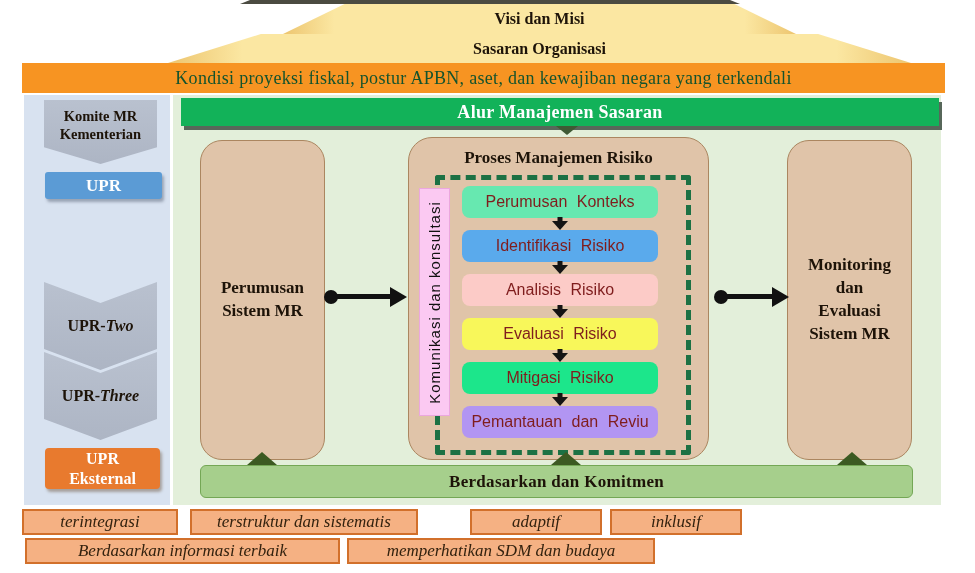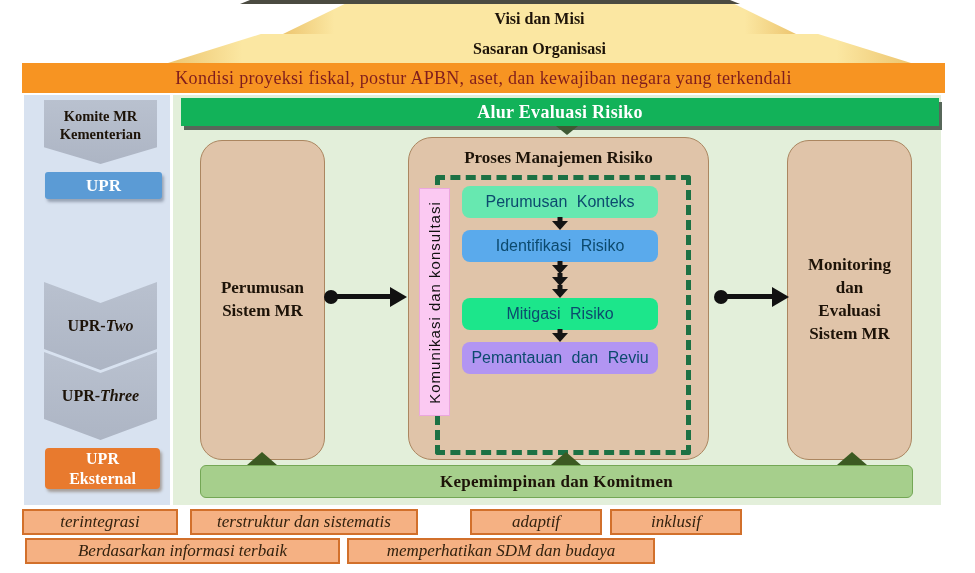--- a/index.html
+++ b/index.html
@@ -13,21 +13,21 @@
   #top-sliver{left:240px;top:0;width:500px;height:4px;background:#4b4b41;
               clip-path:polygon(2% 0,98% 0,100% 100%,0 100%);}
   .trap{clip-path:polygon(12% 0,88% 0,100% 100%,0 100%);
         background:linear-gradient(90deg,var(--pyramid-edge,#edc56f) 0,var(--pyramid-fill,#fbe7a2) 10%,
                    var(--pyramid-fill,#fbe7a2) 90%,var(--pyramid-edge,#edc56f) 100%);
         font-weight:bold;font-size:16px;}
   #trap-visi{left:283px;top:4px;width:513px;height:30px;}
   #trap-sasaran{left:168px;top:34px;width:743px;height:29px;clip-path:polygon(12.5% 0,87.5% 0,100% 100%,0 100%);}
 
   #condition-bar{left:22px;top:63px;width:923px;height:30px;background:var(--orange-bar,#f79422);
-                 font-size:18px;color:#7f1d1d;letter-spacing:.3px;}
+                 font-size:18px;color:#14532d;letter-spacing:.3px;}
 
   
   #sidebar{left:24px;top:95px;width:146px;height:410px;background:var(--sidebar-bg,#d8e2f0);}
   .chevron{left:44px;width:113px;background:linear-gradient(180deg,#b9c1cf,var(--chevron-gray,#adb5c4));
            filter:drop-shadow(2px 3px 2px rgba(60,70,90,.45));font-weight:bold;}
   #komite{top:100px;height:64px;clip-path:polygon(0 0,100% 0,100% 74%,50% 100%,0 74%);
           font-size:14.5px;line-height:1.25;padding-bottom:14px;box-sizing:border-box;}
   #upr-box{left:45px;top:172px;width:117px;height:27px;background:var(--upr-blue,#5b9bd5);
            border-radius:3px;color:#fff;font-weight:bold;font-size:17px;
            box-shadow:2px 3px 3px rgba(60,70,90,.4);}
@@ -55,21 +55,21 @@
   #mid-box{left:408px;top:137px;width:301px;height:323px;border-radius:24px;display:block;}
   #proses-title{margin-top:9px;text-align:center;font-weight:bold;font-size:17px;}
   #dash-rect{left:435px;top:175px;width:256px;height:280px;border:5px dashed var(--dash-green,#1c7144);
              box-sizing:border-box;border-radius:3px;}
   #pink-bar{left:419px;top:188px;width:31px;height:228px;background:var(--pink-bar,#fbc9f2);
             border:1px solid #eba7de;box-sizing:border-box;}
   #pink-bar span{transform:rotate(-90deg);white-space:nowrap;font-family:"Liberation Sans",sans-serif;
             font-size:15px;letter-spacing:1px;color:#111;}
   #stepcol{left:462px;top:186px;width:196px;display:flex;flex-direction:column;}
   .step{height:32px;border-radius:8px;font-family:"Liberation Sans",sans-serif;font-size:16px;
-        word-spacing:5px;color:#0c4a6e;display:flex;align-items:center;justify-content:center;
+        word-spacing:5px;color:#7f1d1d;display:flex;align-items:center;justify-content:center;
         flex:0 0 auto;}
   .sarrow{height:12px;position:relative;flex:0 0 auto;}
   .sarrow::before{content:'';position:absolute;left:50%;transform:translateX(-50%);top:-1px;
                   width:5px;height:5px;background:#141414;}
   .sarrow::after{content:'';position:absolute;left:50%;transform:translateX(-50%);top:3px;
                  border-left:8px solid transparent;border-right:8px solid transparent;
                  border-top:9px solid #141414;}
 
   
   .conn-dot{width:14px;height:14px;border-radius:50%;background:var(--connector-black,#111);}
@@ -112,21 +112,21 @@
   <div class="abs chevron lvl ctr" id="lvl-two">
     <span><span>UPR-</span><i>Two</i></span>
   </div>
   <div class="abs chevron lvl ctr" id="lvl-three">
     <span><span>UPR-</span><i>Three</i></span>
   </div>
   <div class="abs ctr pre" id="upr-ext">UPR
 Eksternal</div>
 
   <div class="abs" id="panel"></div>
-  <div class="abs ctr" id="alur-header">Alur Evaluasi Risiko</div>
+  <div class="abs ctr" id="alur-header">Alur Manajemen Sasaran</div>
   <div class="abs" id="header-notch"></div>
 
   <div class="abs tanbox ctr pre" id="left-box">Perumusan
 Sistem MR</div>
   <div class="abs tanbox ctr pre" id="right-box">Monitoring
 dan
 Evaluasi
 Sistem MR</div>
 
   <div class="abs tanbox" id="mid-box">
@@ -135,38 +135,40 @@
   <div class="abs" id="dash-rect"></div>
   <div class="abs ctr" id="pink-bar">
     <span>Komunikasi dan konsultasi</span>
   </div>
 
   <div class="abs" id="stepcol">
     <div class="step" style="background: rgb(103, 232, 176);">Perumusan Konteks</div>
     <div class="sarrow"></div>
     <div class="step" style="background: rgb(90, 170, 236);">Identifikasi Risiko</div>
     <div class="sarrow"></div>
+    <div class="step" style="background: rgb(252, 203, 199);">Analisis Risiko</div>
     <div class="sarrow"></div>
+    <div class="step" style="background: rgb(248, 247, 90);">Evaluasi Risiko</div>
     <div class="sarrow"></div>
     <div class="step" style="background: rgb(28, 230, 139);">Mitigasi Risiko</div>
     <div class="sarrow"></div>
     <div class="step" style="background: rgb(178, 149, 242);">Pemantauan dan Reviu</div>
   </div>
 
   <div class="abs conn-dot" id="dotL"></div>
   <div class="abs conn-line" id="lineL"></div>
   <div class="abs conn-head" id="headL"></div>
   <div class="abs conn-dot" id="dotR"></div>
   <div class="abs conn-line" id="lineR"></div>
   <div class="abs conn-head" id="headR"></div>
 
   <div class="abs uparrow" id="up1"></div>
   <div class="abs uparrow" id="up2"></div>
   <div class="abs uparrow" id="up3"></div>
-  <div class="abs ctr" id="bottom-bar">Kepemimpinan dan Komitmen</div>
+  <div class="abs ctr" id="bottom-bar">Berdasarkan dan Komitmen</div>
 
   <div class="abs pbox ctr r1" style="left:22px;width:156px;">terintegrasi</div>
   <div class="abs pbox ctr r1" style="left:190px;width:228px;">terstruktur dan sistematis</div>
   <div class="abs pbox ctr r1" style="left:470px;width:132px;">adaptif</div>
   <div class="abs pbox ctr r1" style="left:610px;width:132px;">inklusif</div>
   <div class="abs pbox ctr r2" style="left:25px;width:315px;">Berdasarkan informasi terbaik</div>
   <div class="abs pbox ctr r2" style="left:347px;width:308px;">memperhatikan SDM dan budaya</div>
 
 </div>
 

